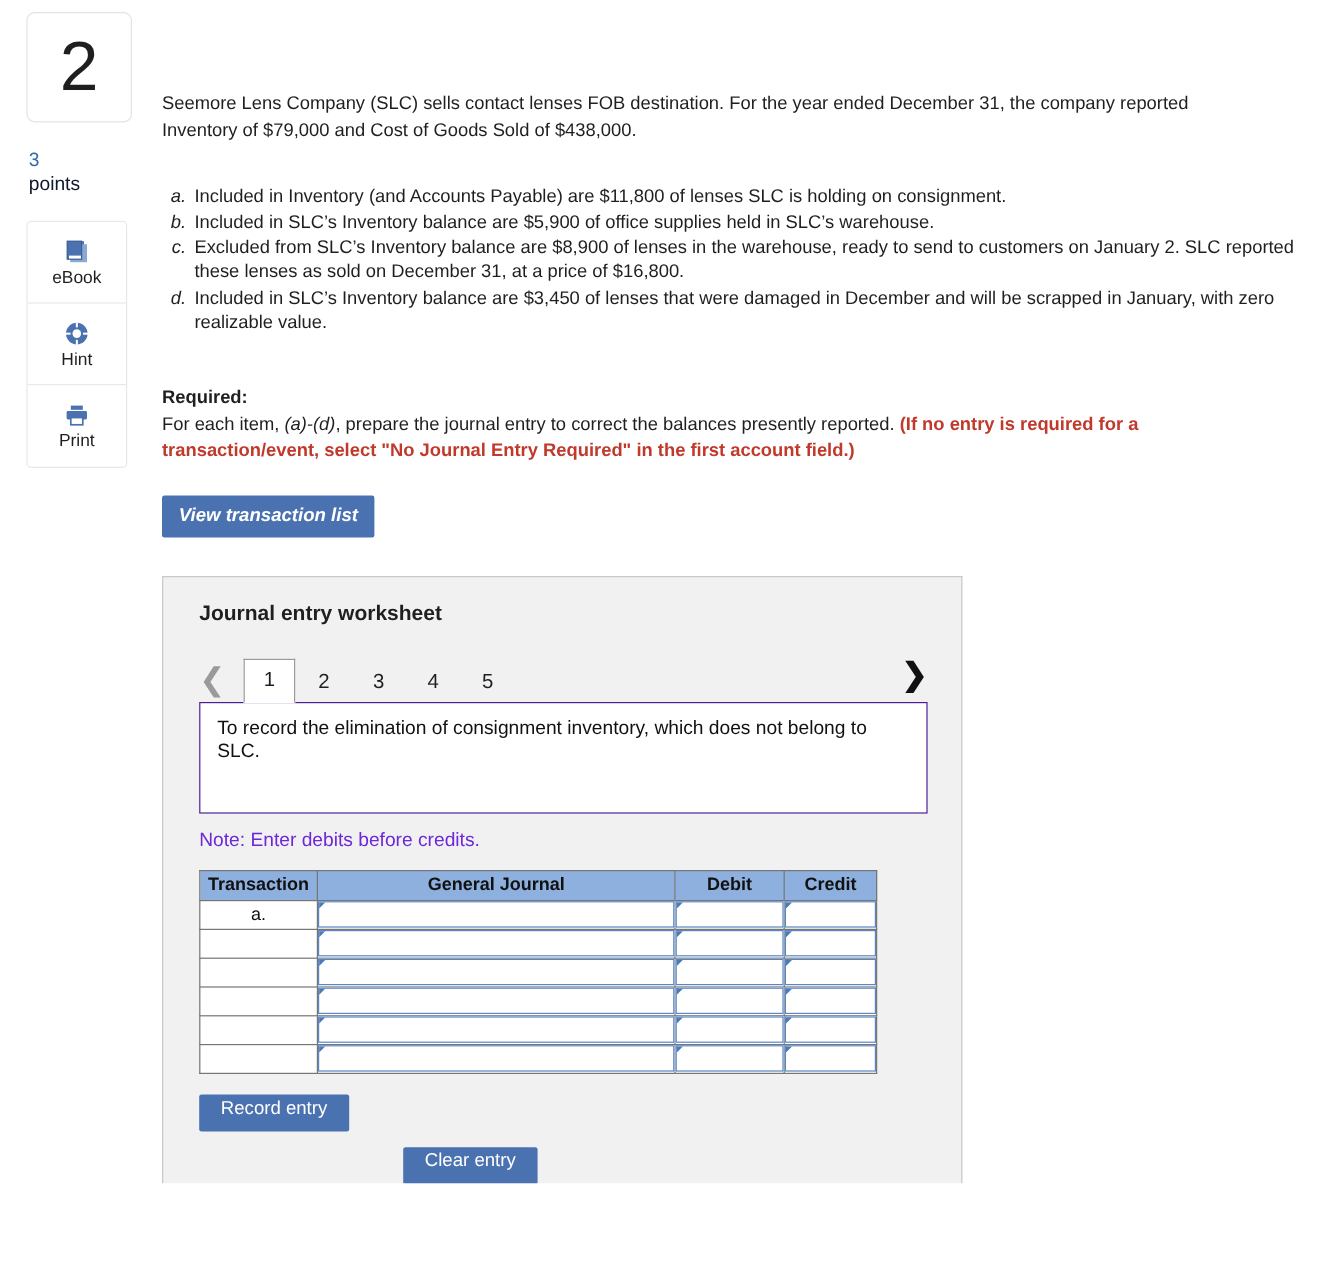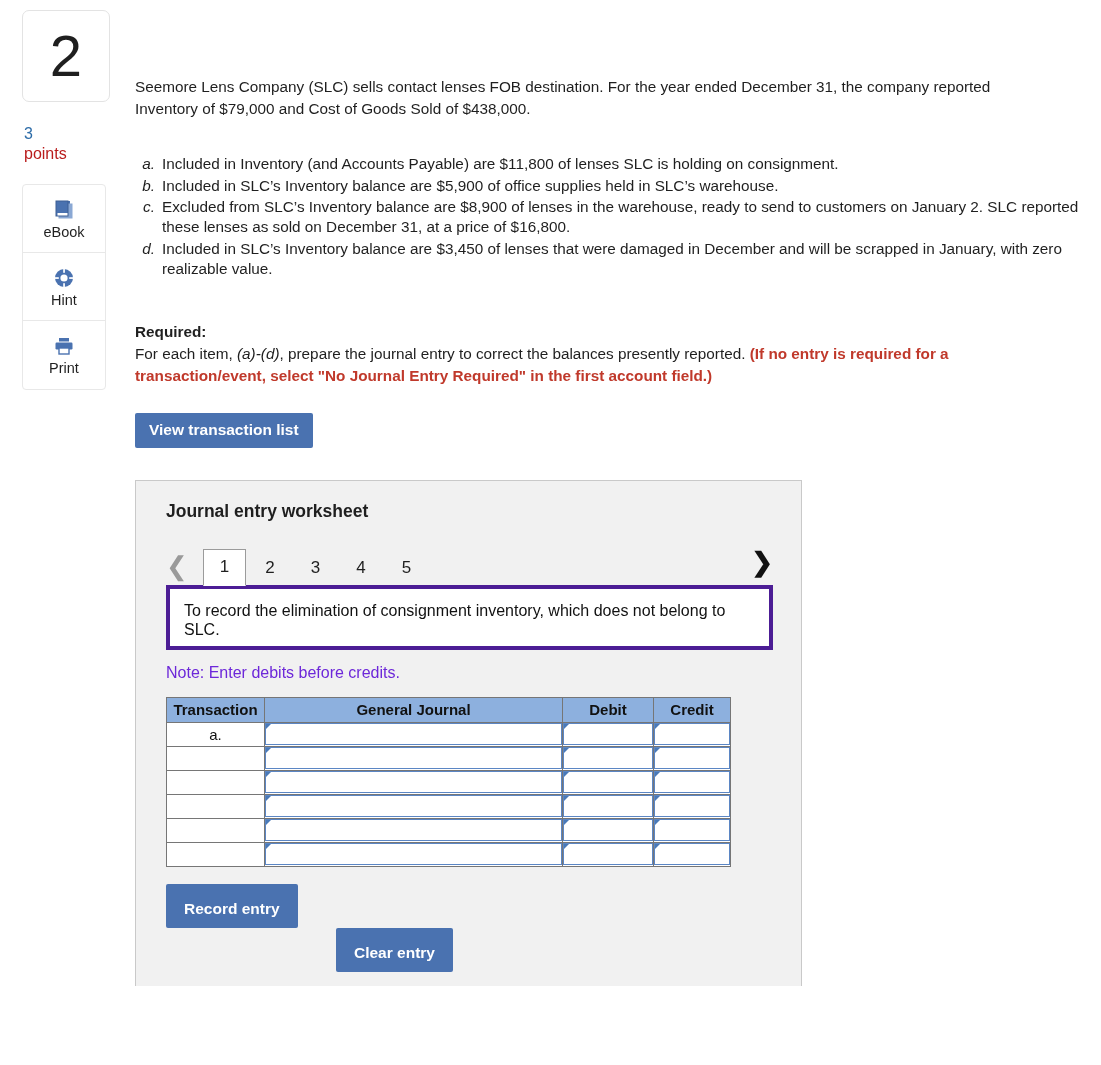--- a/index.html
+++ b/index.html
@@ -45,21 +45,21 @@
     margin-top: 22px;
     padding-left: 2px;
   }
   .points-val {
     font-size: 16px;
     color: #2d6ca8;
     line-height: 1.25;
   }
   .points-lbl {
     font-size: 16px;
-    color: #b91c1c;
+    color: #0f172a;
     line-height: 1.25;
   }
 
   .tool-stack {
     margin-top: 20px;
     width: 84px;
     border: 1px solid #e8e8e8;
     border-radius: 4px;
     background: #fff;
     box-sizing: border-box;
@@ -141,20 +141,21 @@
     display: inline-block;
     background: #4a72b0;
     color: #ffffff;
     font-weight: bold;
     font-size: 15.5px;
     padding: 8px 14px 9px 14px;
     border: none;
     border-radius: 2px;
     cursor: pointer;
     font-family: "Liberation Sans", sans-serif;
+    font-style: italic;
   }
 
   
   .panel {
     margin-top: 32px;
     width: 667px;
     background: #f1f1f1;
     border: 1px solid #c9c9c9;
     border-bottom: none;
     box-sizing: border-box;
@@ -204,23 +205,23 @@
   .tab.active {
     background: #ffffff;
     border: 1px solid #9b9b9b;
     border-bottom: 1px solid #ffffff;
     position: relative;
     z-index: 3;
   }
 
   .desc-box {
     background: #ffffff;
-    border: 4px solid #4c1d95;
+    border: 1px solid #4c1d95;
     margin-top: -1px;
-    height: 65px;
+    height: 93px;
     box-sizing: border-box;
     padding: 12px 14px;
     font-size: 16px;
     line-height: 1.22;
     color: #111111;
     position: relative;
     z-index: 1;
   }
 
   .note {
@@ -288,25 +289,25 @@
 
   
   .btn-row {
     margin-top: 17px;
     position: relative;
     height: 36px;
   }
   .abtn {
     background: #4a72b0;
     color: #ffffff;
-    font-weight: bold;
+    font-weight: normal;
     font-size: 15.5px;
     border: none;
     border-radius: 2px;
-    padding: 16px 18px 10px 18px;
+    padding: 3px 18px 10px 18px;
     cursor: pointer;
     font-family: "Liberation Sans", sans-serif;
   }
   .btn-record { position: absolute; left: 0; top: 0; }
   .btn-viewgj { position: absolute; right: -29px; top: 0; }
   .btn-clear { position: absolute; left: 170px; top: 44px; }
 </style>
 </head>
 <body>
 

